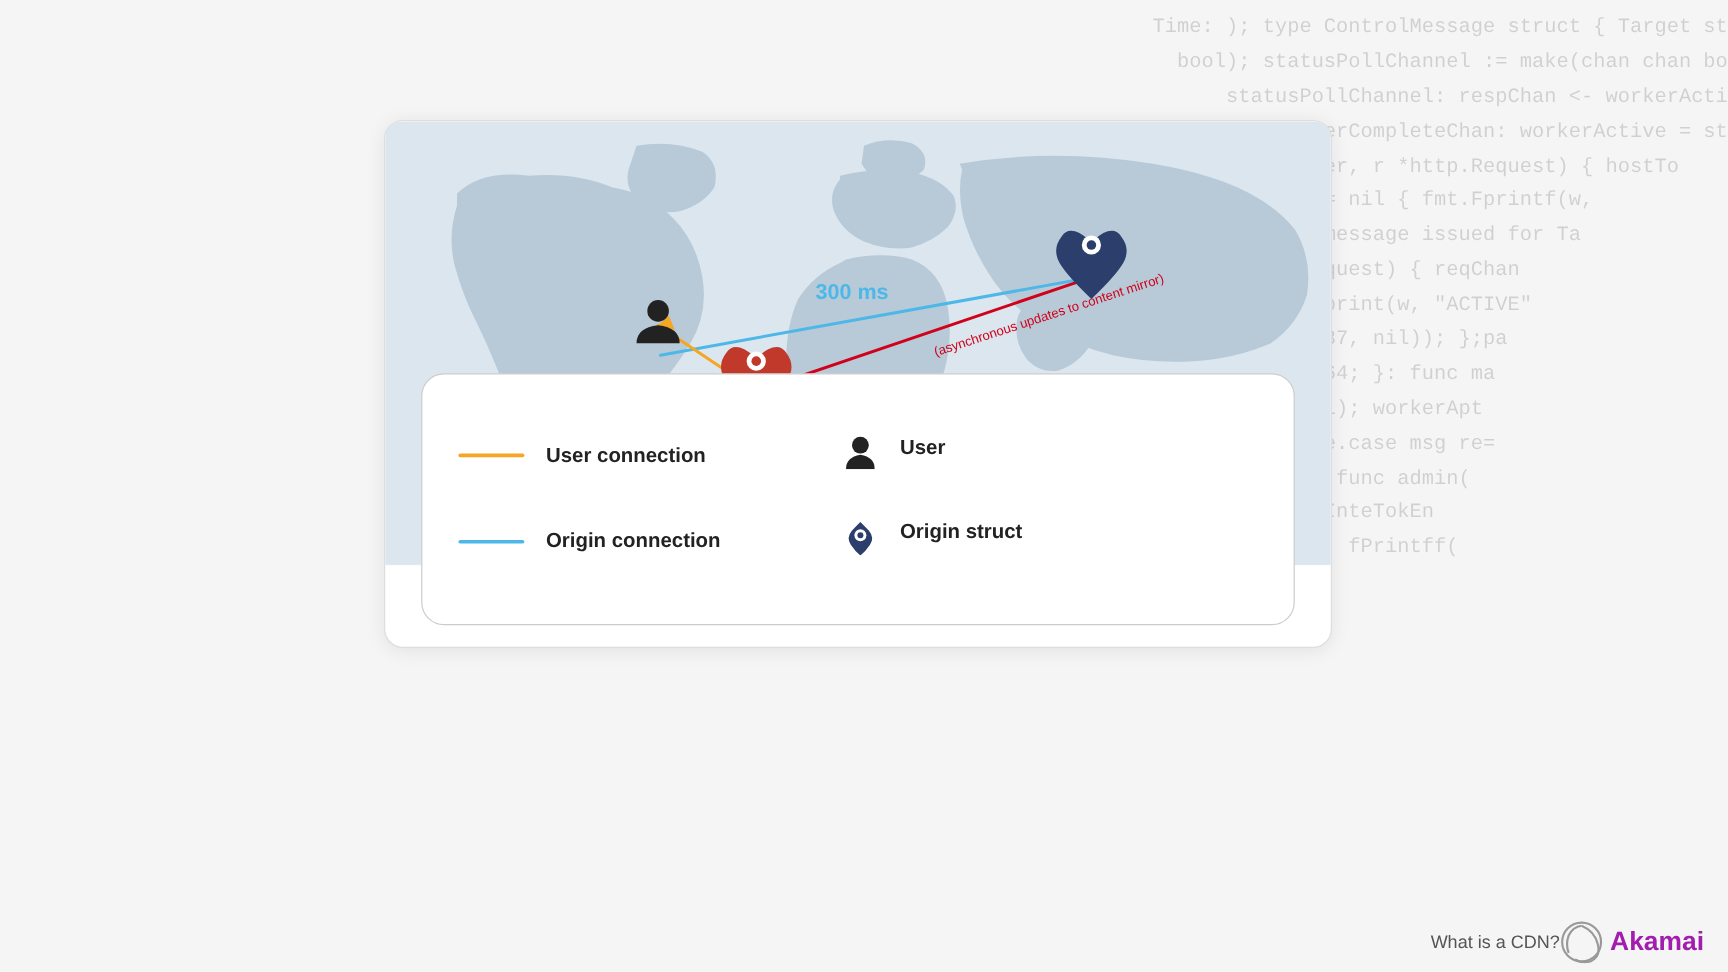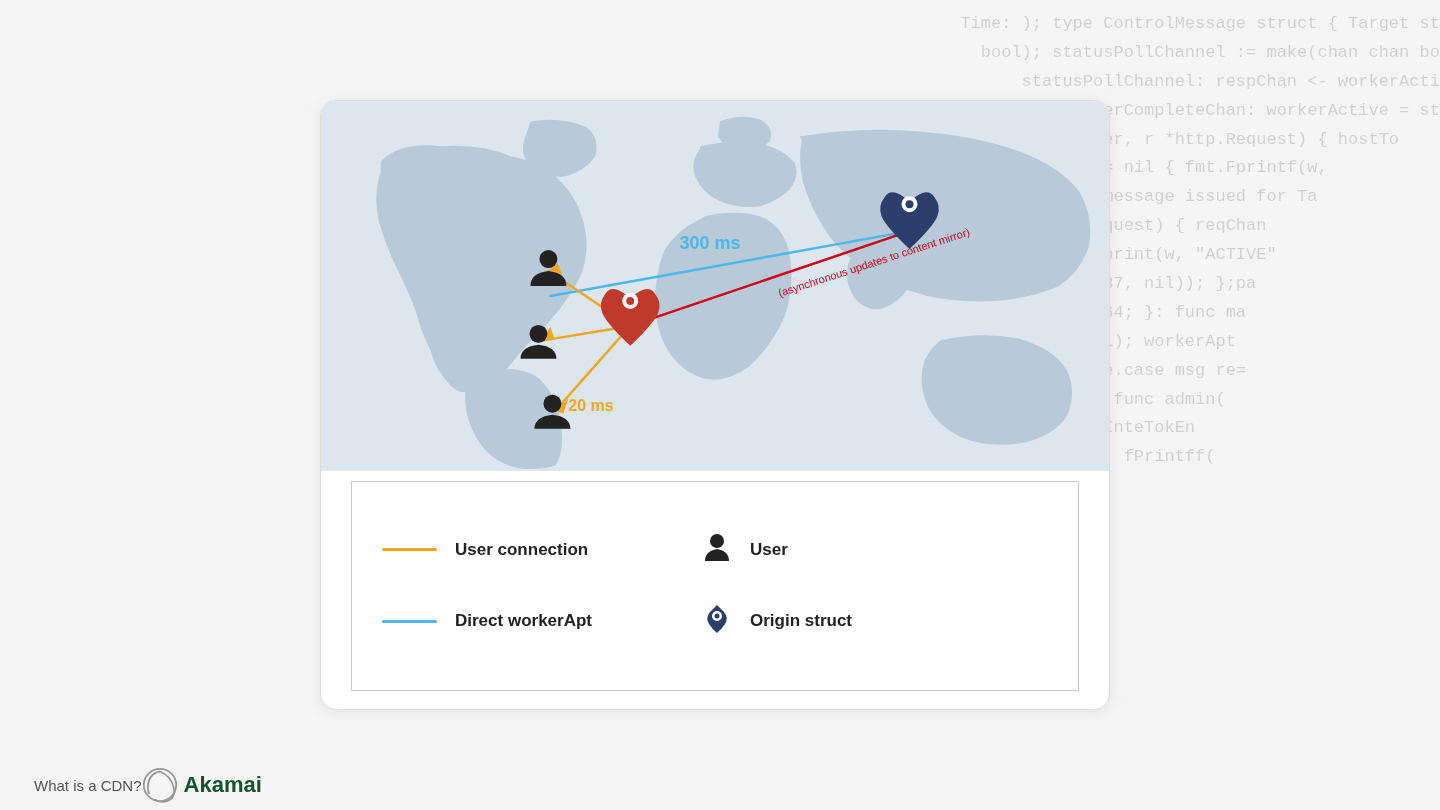--- a/index.html
+++ b/index.html
@@ -27,21 +27,21 @@
       white-space: pre;
       pointer-events: none;
     }
 
     
     .main-card {
       position: absolute;
       left: 320px;
       top: 100px;
       width: 790px;
-      height: 610px;
+      height: 440px;
       background: white;
       border-radius: 16px;
       border: 1px solid #ddd;
       box-shadow: 0 2px 16px rgba(0,0,0,0.08);
       overflow: hidden;
     }
 
     
     .map-area {
       position: absolute;
@@ -60,21 +60,21 @@
 
     
     .legend-box {
       position: absolute;
       bottom: 18px;
       left: 30px;
       right: 30px;
       height: 210px;
       background: white;
       border: 1.5px solid #ccc;
-      border-radius: 0;
+      border-radius: 19px;
       display: flex;
       flex-direction: column;
       justify-content: space-evenly;
       padding: 14px 30px;
     }
 
     .legend-row {
       display: flex;
       align-items: center;
       gap: 0;
@@ -82,21 +82,20 @@
 
     .legend-left {
       display: flex;
       align-items: center;
       width: 320px;
       gap: 18px;
     }
 
     .legend-right {
       display: flex;
-      align-items: center;
       gap: 18px;
     }
 
     .legend-line {
       width: 55px;
       height: 3px;
       border-radius: 2px;
       flex-shrink: 0;
     }
 
@@ -114,40 +113,40 @@
 
     
     .bottom-bar {
       position: absolute;
       bottom: 0;
       left: 0;
       right: 0;
       height: 50px;
       display: flex;
       align-items: center;
-      justify-content: flex-start;
-      padding: 0 34px;
+      justify-content: flex-end;
+      padding: 0 20px;
     }
 
     .bottom-title {
       font-size: 15px;
       color: #555;
       font-weight: 400;
     }
 
     .akamai-logo {
       display: flex;
       align-items: center;
       gap: 6px;
     }
 
     .akamai-logo-text {
       font-size: 22px;
       font-weight: bold;
-      color: #14532d;
+      color: #a21caf;
     }
 
     .akamai-logo-circle {
       width: 36px;
       height: 36px;
     }
   </style>
 </head>
 <body>
 
@@ -249,21 +248,21 @@
           </svg>
         </span>
         <span class="legend-label">User</span>
       </div>
     </div>
 
 
     <div class="legend-row">
       <div class="legend-left">
         <div class="legend-line" style="background:#4db8e8;"></div>
-        <span class="legend-label">Direct workerApt</span>
+        <span class="legend-label">Origin connection</span>
       </div>
       <div class="legend-right">
         <span class="legend-icon">
           <svg width="24" height="30" viewBox="0 0 24 30">
             <path d="M 12 2 Q 12 2 5 9 Q 0 15 4 21 Q 8 27 12 30 Q 16 27 20 21 Q 24 15 19 9 Z" fill="#2c3e6b"></path>
             <circle cx="12" cy="13" r="5" fill="white"></circle>
             <circle cx="12" cy="13" r="2.5" fill="#2c3e6b"></circle>
           </svg>
         </span>
         <span class="legend-label">Origin struct</span>

